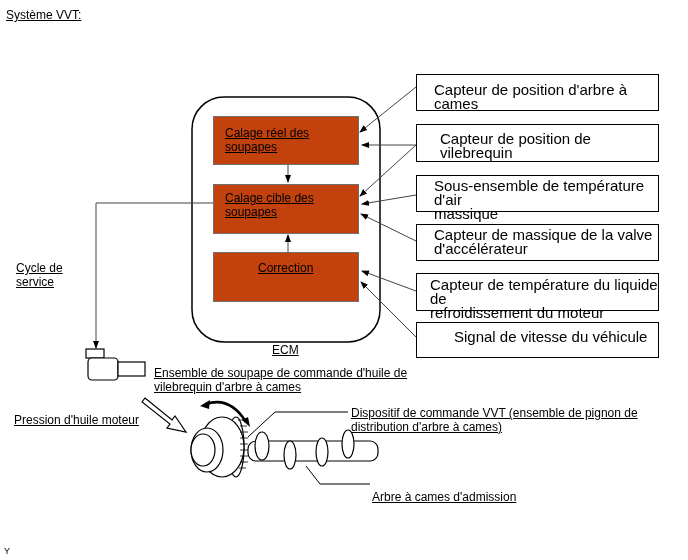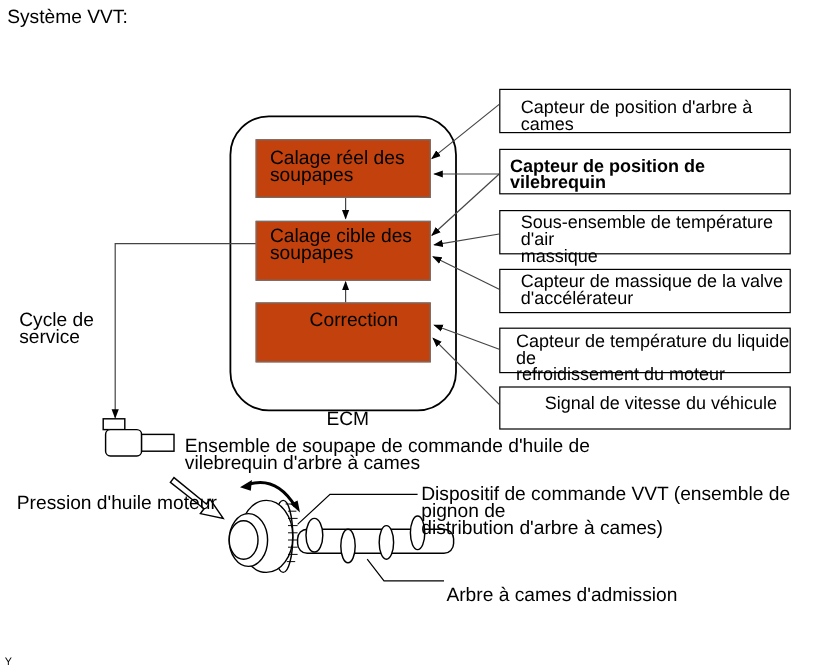--- a/index.html
+++ b/index.html
@@ -1,19 +1,19 @@
 <!DOCTYPE html>
 <html><head>
   <meta charset="utf-8">
   <style>
     html, body { margin: 0; padding: 0; background: #ffffff; }
     body { width: 688px; height: 560px; position: relative; overflow: hidden;
            font-family: "Liberation Sans", sans-serif; color: #000; }
     .abs { position: absolute; }
-    .txt { font-size: 16px; line-height: 14px; white-space: nowrap; }
+    .txt { font-size: 12px; line-height: 14px; white-space: nowrap; text-decoration: underline; }
     .box { position: absolute; border: 1px solid #6f6f6f; background: #c2410c; box-sizing: border-box; }
     .sensor { position: absolute; border: 1px solid #000; background: #fff; box-sizing: border-box;
               font-size: 15px; line-height: 14px; }
     .sensor span { position: absolute; white-space: pre-line; }
     svg { position: absolute; left: 0; top: 0; }
   </style>
 </head>
 <body>
 
 <div class="abs txt" style="left:6px; top:8px;">Système VVT:</div>
@@ -94,21 +94,21 @@
 </div>
 <div class="box" style="left:213px; top:252px; width:146px; height:50px;">
   <span class="abs txt" style="left:44px; top:8px;">Correction</span>
 </div>
 <div class="abs txt" style="left:272px; top:343px;">ECM</div>
 
 <div class="sensor" style="left:416px; top:74px; width:243px; height:37px;">
   <span style="left:17px; top:8px;">Capteur de position d'arbre  à cames</span>
 </div>
 <div class="sensor" style="left:416px; top:124px; width:243px; height:38px;">
-  <span style="left:8px; top:7px;font-weight:bold;">Capteur de position de vilebrequin</span>
+  <span style="left:23px; top:7px;">Capteur de position de vilebrequin</span>
 </div>
 <div class="sensor" style="left:416px; top:175px; width:243px; height:37px;">
   <span style="left:17px; top:3px;">Sous-ensemble de température d'air
 massique</span>
 </div>
 <div class="sensor" style="left:416px; top:224px; width:243px; height:37px;">
   <span style="left:17px; top:3px;">Capteur de massique de la valve
 d'accélérateur</span>
 </div>
 <div class="sensor" style="left:416px; top:273px; width:243px; height:38px;">

